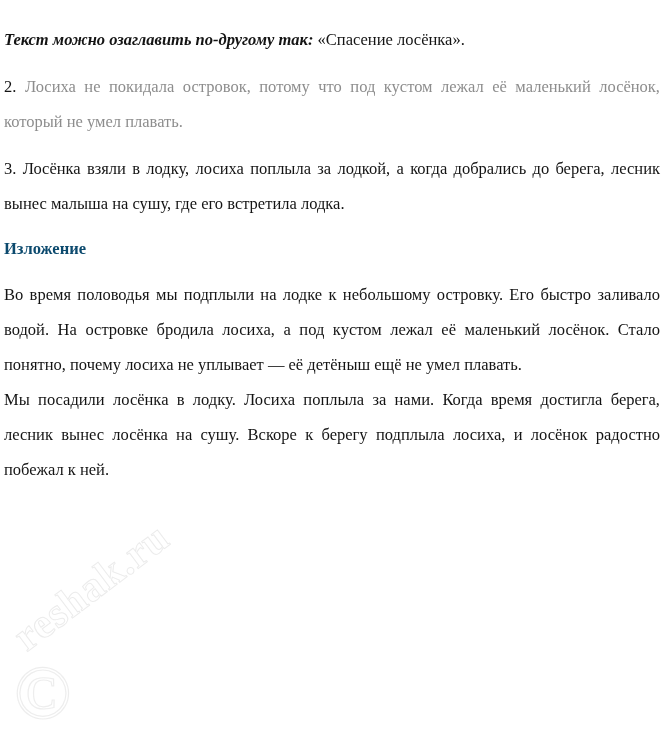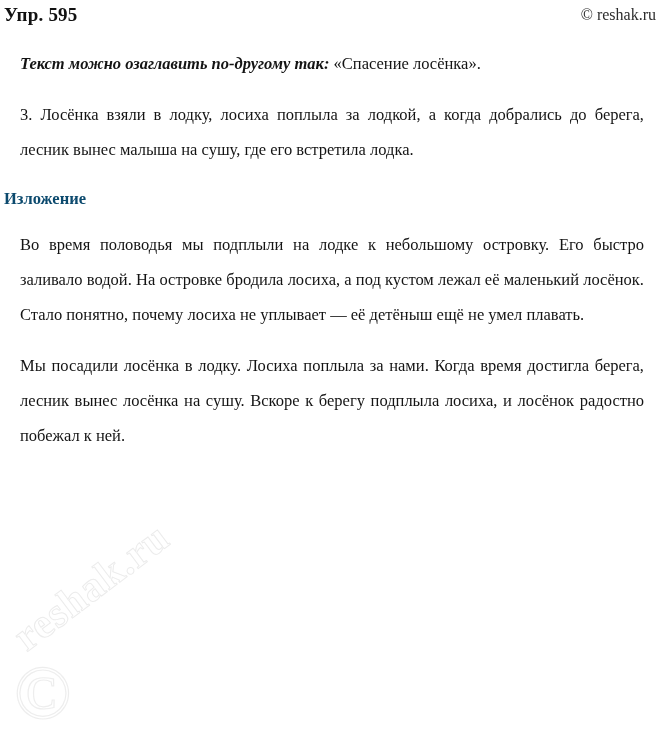--- a/index.html
+++ b/index.html
@@ -86,21 +86,21 @@
     white-space: nowrap;
   }
 
   
   .content {
     position: relative;
     z-index: 2;
     padding-top: 6px;
   }
   p.para {
-    margin: 16px;
+    margin: 0;
     font-size: 16.5px;
     line-height: 35px;
     text-align: justify;
     text-justify: inter-word;
     color: #141414;
   }
   p.para.loose {
     margin-top: 12px;
   }
   p.para.tight {
@@ -124,31 +124,28 @@
 </head>
 <body>
 
 <div class="page">
 
   <div class="watermark">
     <span class="wm-text">reshak.ru</span>
     <span class="wm-copy">©</span>
   </div>
 
-  <div class="header">
-    <div class="exercise-title">Упр. 595</div>
-    <div class="site-credit">© reshak.ru</div>
-  </div>
 
   <div class="content">
 
     <p class="para loose"><span class="lead">Текст можно озаглавить по-другому так:</span><span> «Спасение лосёнка».</span></p>
 
 
 
+    <p class="para loose"><span>2.</span><span class="faded"> Лосиха не покидала островок, потому что под кустом лежал её маленький лосёнок, который не умел плавать.</span></p>
 
     <p class="para loose"><span>3.</span><span> Лосёнка взяли в лодку, лосиха поплыла за лодкой, а когда добрались до берега, лесник вынес малыша на сушу, где его встретила лодка.</span></p>
 
     <h2 class="section-heading">Изложение</h2>
 
     <p class="para loose">Во время половодья мы подплыли на лодке к небольшому островку. Его быстро заливало водой. На островке бродила лосиха, а под кустом лежал её маленький лосёнок. Стало понятно, почему лосиха не уплывает — её детёныш ещё не умел плавать.</p>
 
     <p class="para tight">Мы посадили лосёнка в лодку. Лосиха поплыла за нами. Когда время достигла берега, лесник вынес лосёнка на сушу. Вскоре к берегу подплыла лосиха, и лосёнок радостно побежал к ней.</p>
 
   </div>

